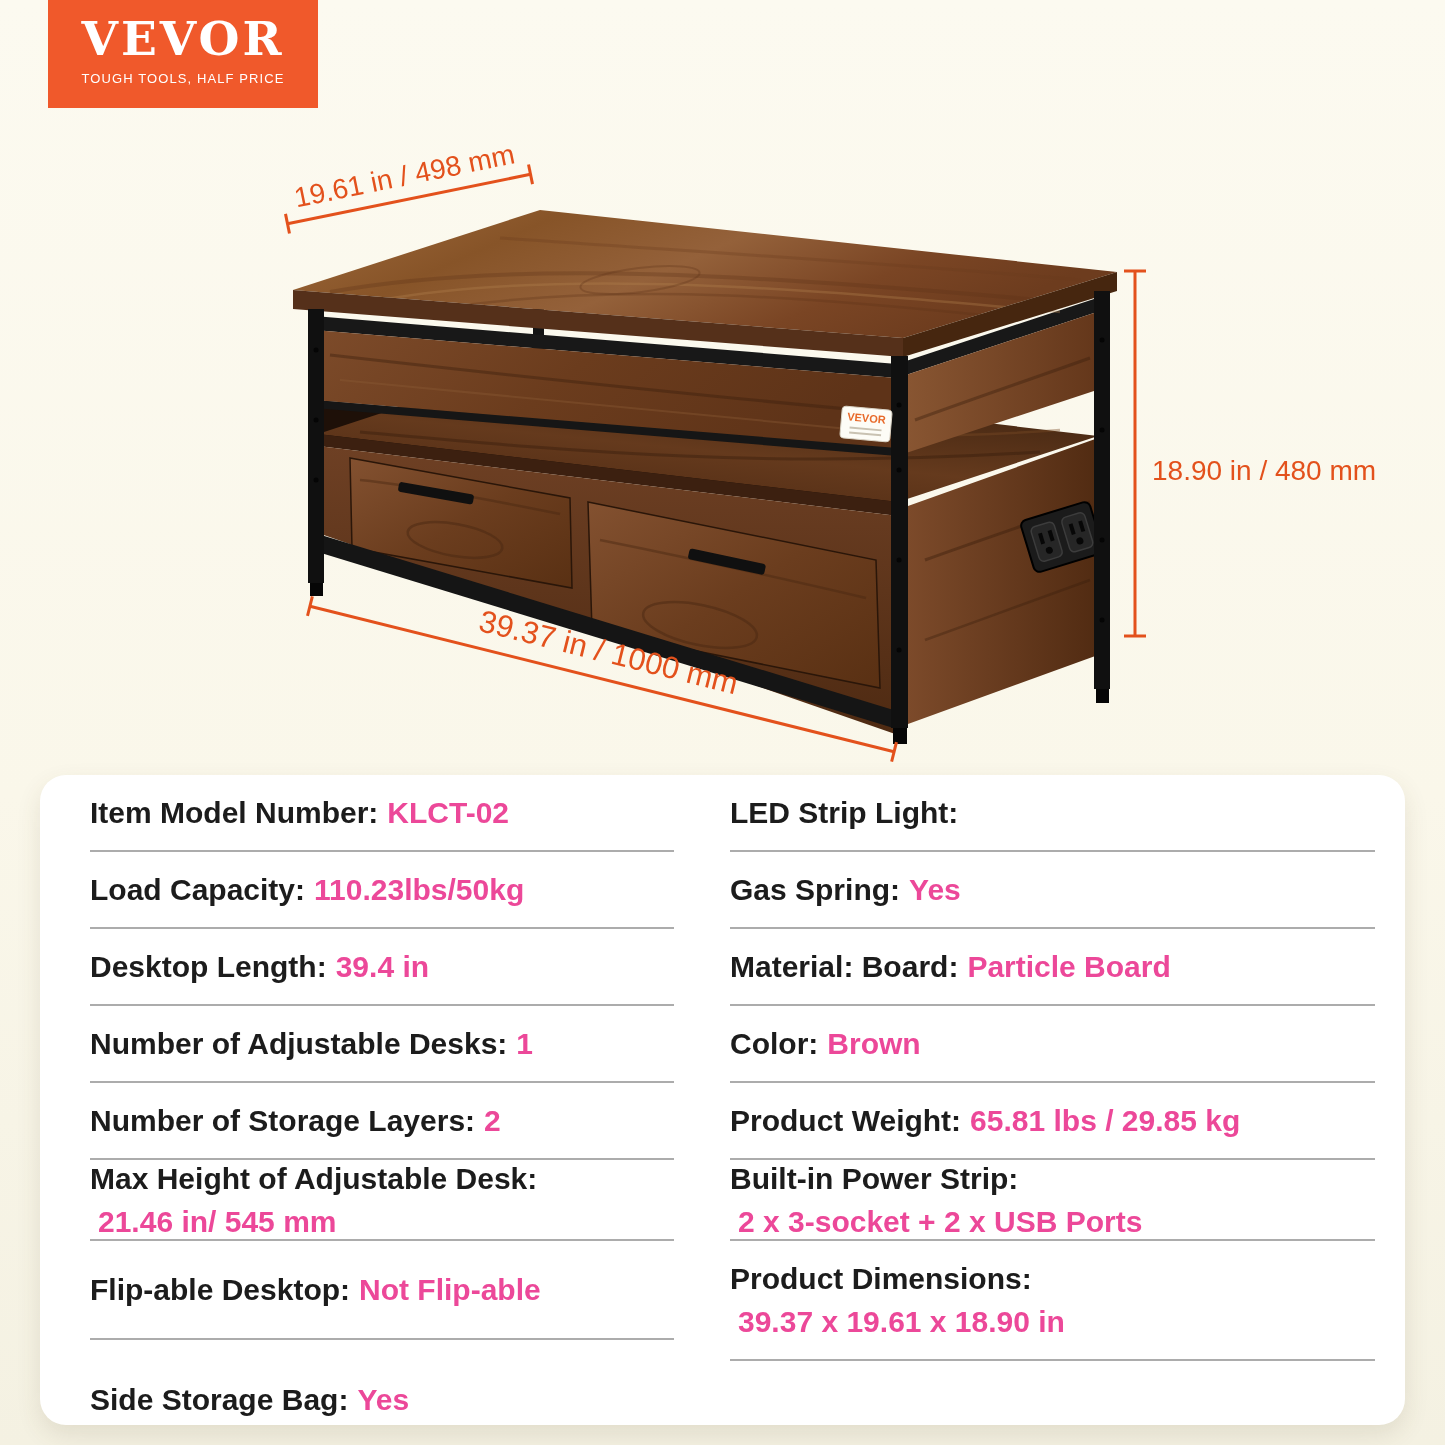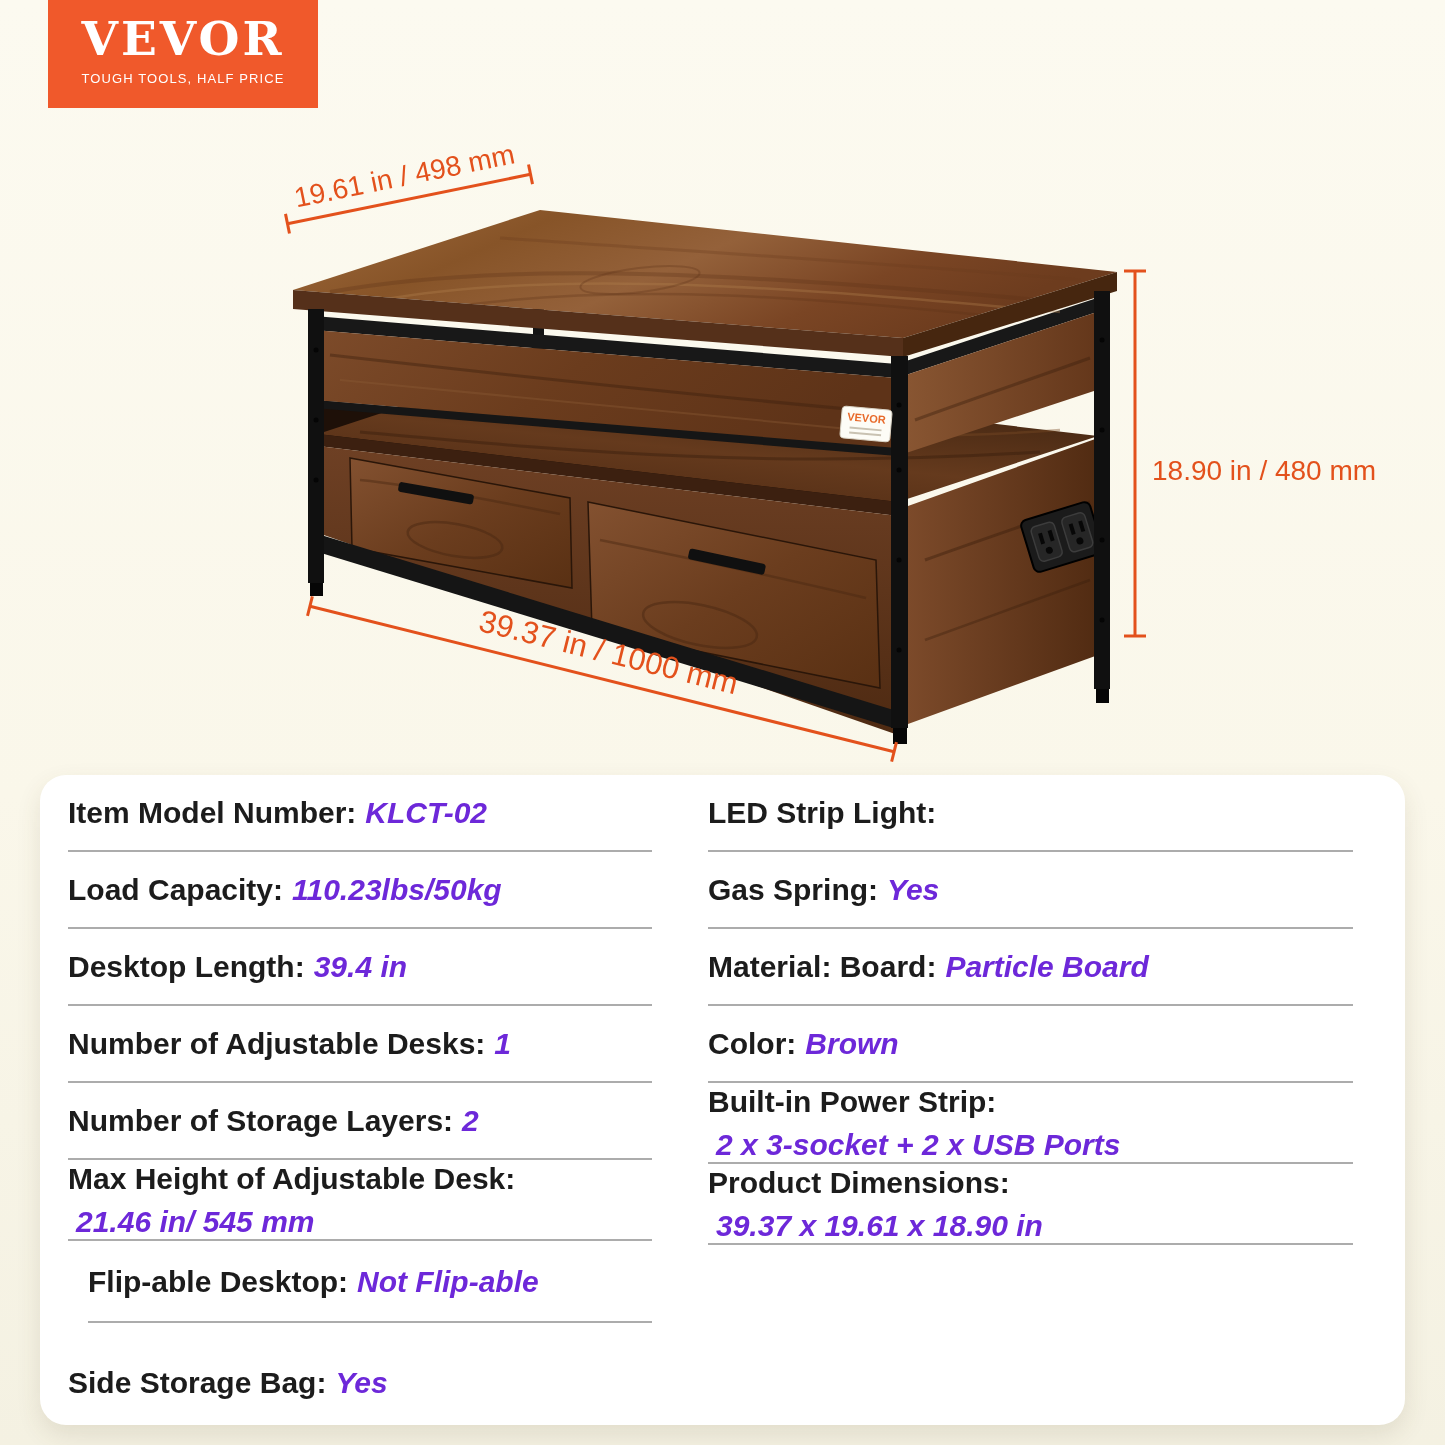--- a/index.html
+++ b/index.html
@@ -21,36 +21,36 @@
     font-size:13px;font-weight:normal;letter-spacing:1.1px;margin-top:9px;
   }
   
   .scene{position:absolute;left:0;top:0;width:1445px;height:775px;}
   
   .card{
     position:absolute;left:40px;top:775px;width:1365px;height:650px;
     background:#FFFFFF;border-radius:26px;
     box-shadow:0 10px 24px rgba(90,75,40,.12);
     display:grid;grid-template-columns:584px 645px;column-gap:56px;
-    padding-left:28px;box-sizing:border-box;
+    padding-left:50px;box-sizing:border-box;
   }
   .col{display:flex;flex-direction:column;}
   .row{
     height:77px;display:flex;align-items:center;box-sizing:border-box;
     border-bottom:2px solid #ACACAC;
     font-size:30px;font-weight:bold;color:#1C1C1C;line-height:1.3;
     white-space:nowrap;
   }
-  .row .val{color:#6d28d9;margin-left:9px;font-style:italic;}
+  .row .val{color:#ec4899;margin-left:9px;}
   .row.two{
     height:81px;flex-direction:column;align-items:flex-start;
     justify-content:center;gap:4px;
   }
   .row.two .val{margin-left:8px;}
-  .col-left  .row:nth-child(7){height:82px;margin-left:20px;}
+  .col-left  .row:nth-child(7){height:99px;}
   .col-left  .row:nth-child(8){height:78px;border-bottom:none;margin-top:20px;}
   .col-right .row:nth-child(7){height:120px;}
 </style>
 </head>
 <body>
 
 <div class="logo">
   <div class="word">VEVOR</div>
   <div class="tag">TOUGH TOOLS, HALF PRICE</div>
 </div>
@@ -255,20 +255,24 @@
         <span class="val">Yes</span>
       </div>
       <div class="row">
         <span class="lbl">Material: Board:</span>
         <span class="val">Particle Board</span>
       </div>
       <div class="row">
         <span class="lbl">Color:</span>
         <span class="val">Brown</span>
       </div>
+      <div class="row">
+        <span class="lbl">Product Weight:</span>
+        <span class="val">65.81 lbs / 29.85 kg</span>
+      </div>
       <div class="row two">
         <span class="lbl">Built-in Power Strip:</span>
         <span class="val">2 x 3-socket + 2 x USB Ports</span>
       </div>
       <div class="row two">
         <span class="lbl">Product Dimensions:</span>
         <span class="val">39.37 x 19.61 x 18.90 in</span>
       </div>
     </div>
 </div>

